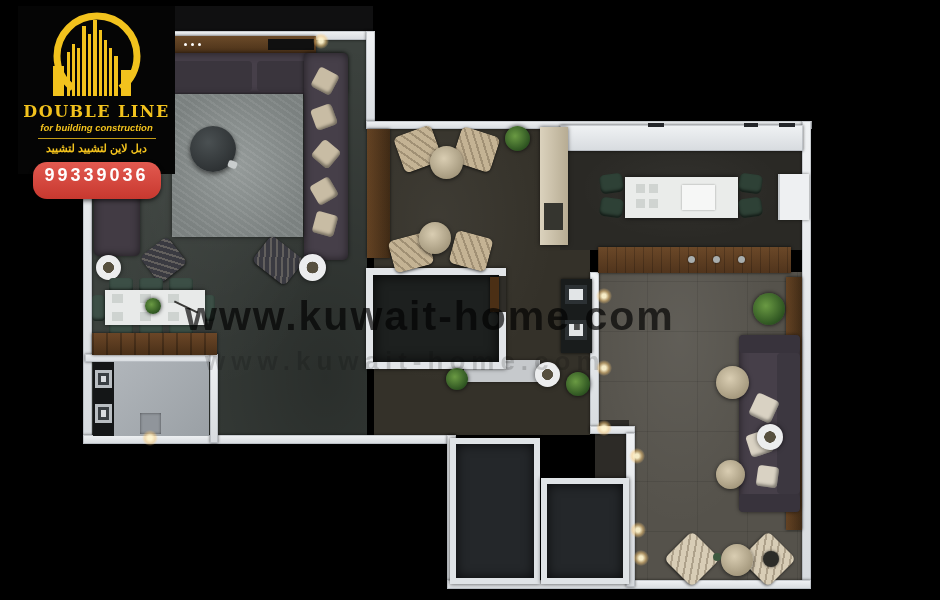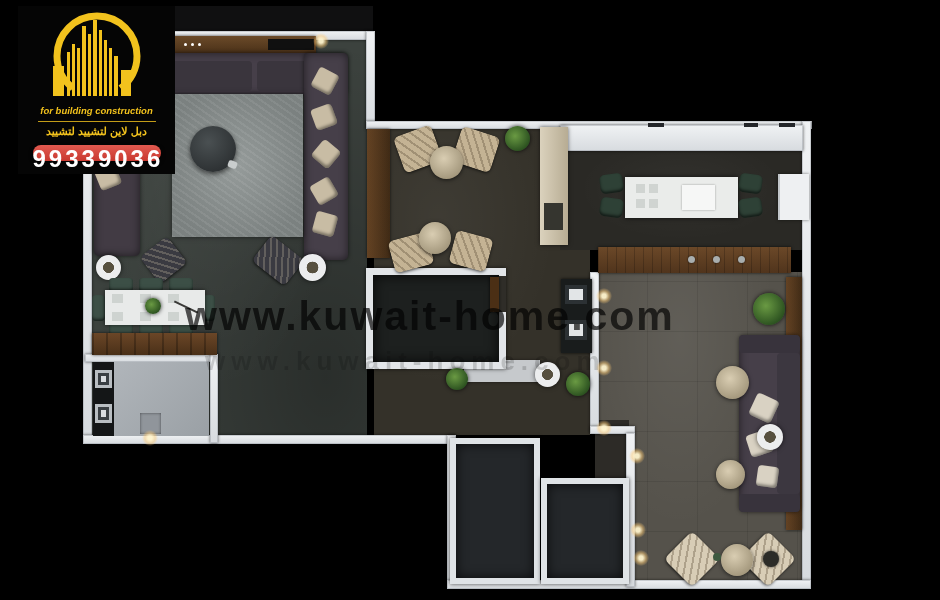--- a/index.html
+++ b/index.html
@@ -48,23 +48,23 @@
   .knob{position:absolute;width:7px;height:7px;border-radius:50%;background:#a9aeae;
         box-shadow:0 0 2px rgba(0,0,0,.8);}
   
   #logo{position:absolute;left:18px;top:6px;width:157px;height:168px;background:#050505;
         text-align:center;z-index:60;}
   #logo .title{font-family:"DejaVu Serif","Liberation Serif",serif;font-weight:bold;
         color:#f2c21d;font-size:16px;letter-spacing:1.5px;margin-top:-2px;}
   #logo .subtitle{font-style:italic;font-weight:bold;color:#f2c21d;font-size:9.5px;margin-top:1px;}
   #logo .divider{width:118px;height:1px;background:rgba(242,194,29,.8);margin:5px auto 3px auto;}
   #logo .arabic{color:#f2c21d;font-size:11px;font-weight:bold;direction:rtl;}
-  #logo .badge{width:128px;height:16px;margin:7px auto 4px auto;border-radius:14px;
+  #logo .badge{width:128px;height:37px;margin:7px auto 4px auto;border-radius:14px;
         background:linear-gradient(180deg,#e25a50,#c8382f);
-        color:#fff;font-weight:bold;font-size:24px;letter-spacing:3px;line-height:27px;
+        color:#fff;font-weight:bold;font-size:18px;letter-spacing:3px;line-height:27px;
         box-shadow:0 2px 4px rgba(0,0,0,.6);}
   .room-dark{position:absolute;border:7px solid #e2e5e8;background:#1d201f;
         box-shadow:0 0 4px rgba(0,0,0,.7), inset 0 0 14px rgba(0,0,0,.8);}
   .room-ab{position:absolute;border:6px solid #dfe3e6;background:#24272a;
         box-shadow:0 0 4px rgba(0,0,0,.7), inset 0 0 12px rgba(0,0,0,.75);}
 </style>
 </head>
 <body>
 
 <div id="stage">
@@ -256,19 +256,20 @@
         <rect x="45" y="18" width="4" height="70"></rect>
         <rect x="51" y="26" width="3" height="62"></rect>
         <rect x="56" y="12" width="4" height="76"></rect>
         <rect x="62" y="22" width="3" height="66"></rect>
         <rect x="67" y="32" width="3" height="56"></rect>
         <rect x="72" y="40" width="3" height="48"></rect>
         <rect x="77" y="48" width="4" height="40"></rect>
         <rect x="84" y="62" width="10" height="26"></rect>
       </g>
     </svg>
+    <div class="title">DOUBLE LINE</div>
     <div class="subtitle">for building construction</div>
     <div class="divider"></div>
     <div class="arabic" dir="rtl">دبل لاين لتشييد لتشييد</div>
     <div class="badge">99339036</div>
   </div>
 
 </div>
 
 </body></html>

